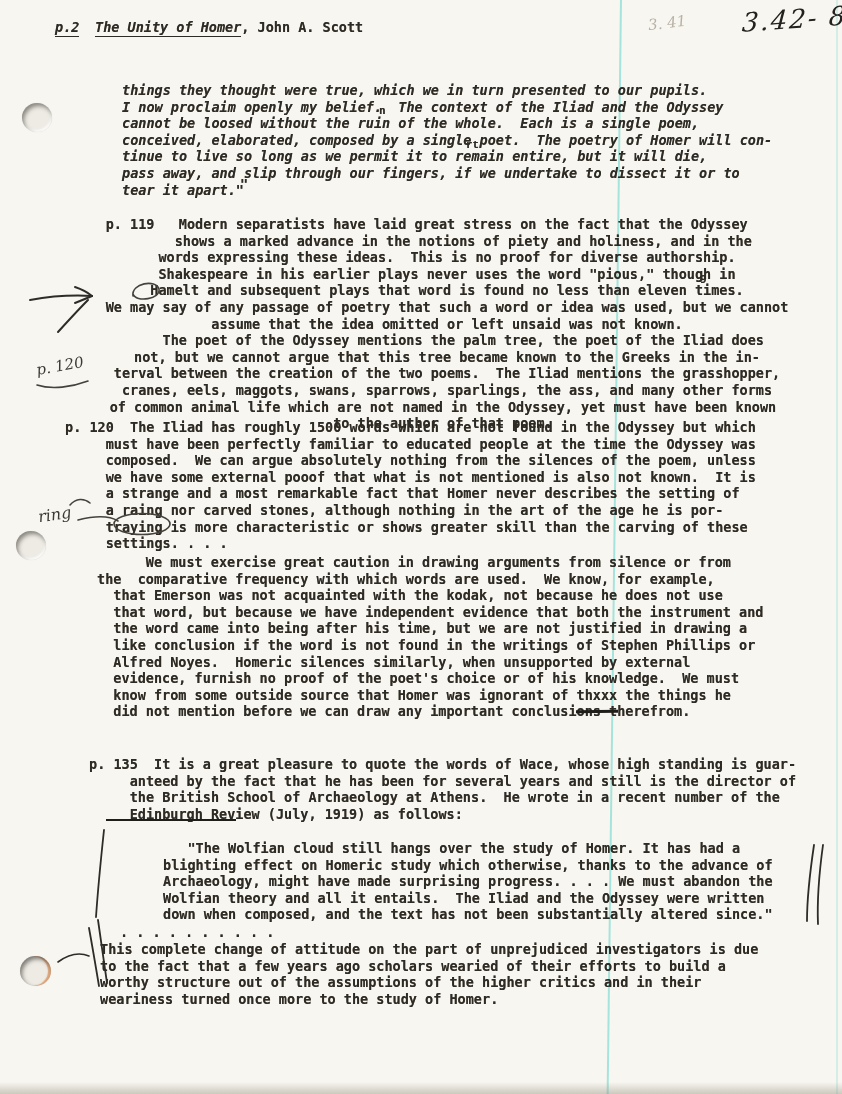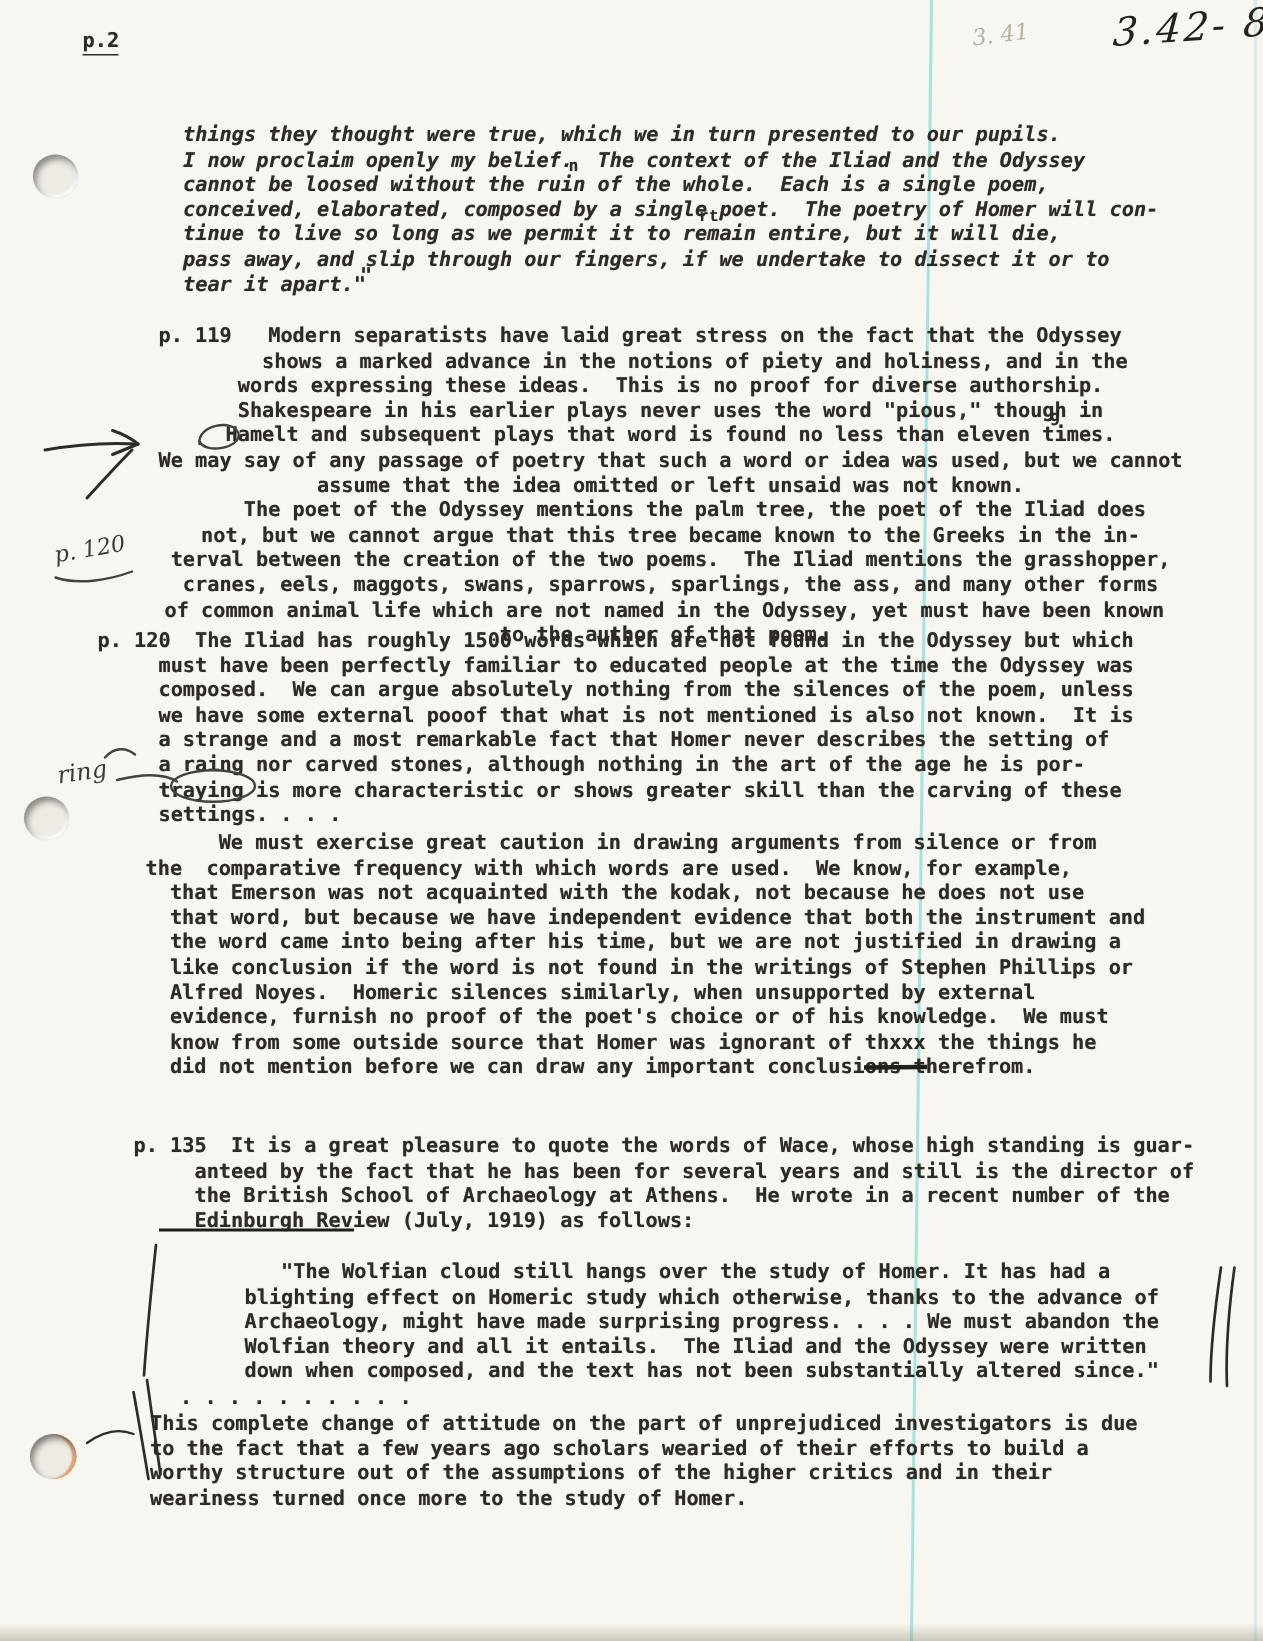--- a/index.html
+++ b/index.html
@@ -6,21 +6,21 @@
   body{width:842px;height:1094px;overflow:hidden;background:#e8e6df;}
   #page{position:relative;width:842px;height:1094px;background:#f8f6f0;overflow:hidden;}
   .typed{
     position:absolute;
     font-family:"DejaVu Sans Mono","Liberation Mono",monospace;
     font-size:13.5px;line-height:16.6px;font-weight:bold;
     color:#2e2b25;white-space:pre;margin:0;
     text-shadow:0 0 0.5px rgba(46,43,37,0.6);
   }
   .typed-small{font-size:11px;line-height:11px;}
-  .underline{border-bottom:1.6px solid #2e2b25;padding-bottom:1px;}
+  .underline{border-bottom:1.6px solid #2e2b25;padding-bottom:1px;font-style:italic;}
   .hand{
     position:absolute;
     font-family:"DejaVu Serif","Liberation Serif",serif;
     font-style:italic;color:#24221f;white-space:nowrap;
   }
   .pencil{color:#b7b2a6;}
   .hole{
     position:absolute;border-radius:50%;background:#edebe4;
     box-shadow:inset 2px 3px 4px rgba(55,52,46,0.55), inset -1px -2px 2px rgba(255,255,255,0.85), 0 0 1px rgba(0,0,0,0.12);
   }
@@ -42,20 +42,21 @@
 </style>
 </head>
 <body>
 
 <div id="page">
 
   <div class="vline" style="left:620px;"></div>
   <div class="vline-edge" style="left:836px;"></div>
 
   <div class="typed" style="left:55px;top:19px;"><span class="underline">p.2</span></div>
+  <div class="typed" style="left:95px;top:19px;"><span class="underline">The Unity of Homer</span><span>, John A. Scott</span></div>
 
   <div class="hand pencil" style="left:648px;top:14px;font-size:15px;transform:rotate(-7deg);">3. 41</div>
   <div class="hand" style="left:742px;top:4px;font-size:26px;letter-spacing:2px;transform:rotate(-4deg) skewX(-8deg);">3.42- 8</div>
 
   <pre class="typed" style="left:122px;top:82px;font-style:italic;">things they thought were true, which we in turn presented to our pupils.
 I now proclaim openly my belief.  The context of the Iliad and the Odyssey
 cannot be loosed without the ruin of the whole.  Each is a single poem,
 conceived, elaborated, composed by a single poet.  The poetry of Homer will con-
 tinue to live so long as we permit it to remain entire, but it will die,
 pass away, and slip through our fingers, if we undertake to dissect it or to

